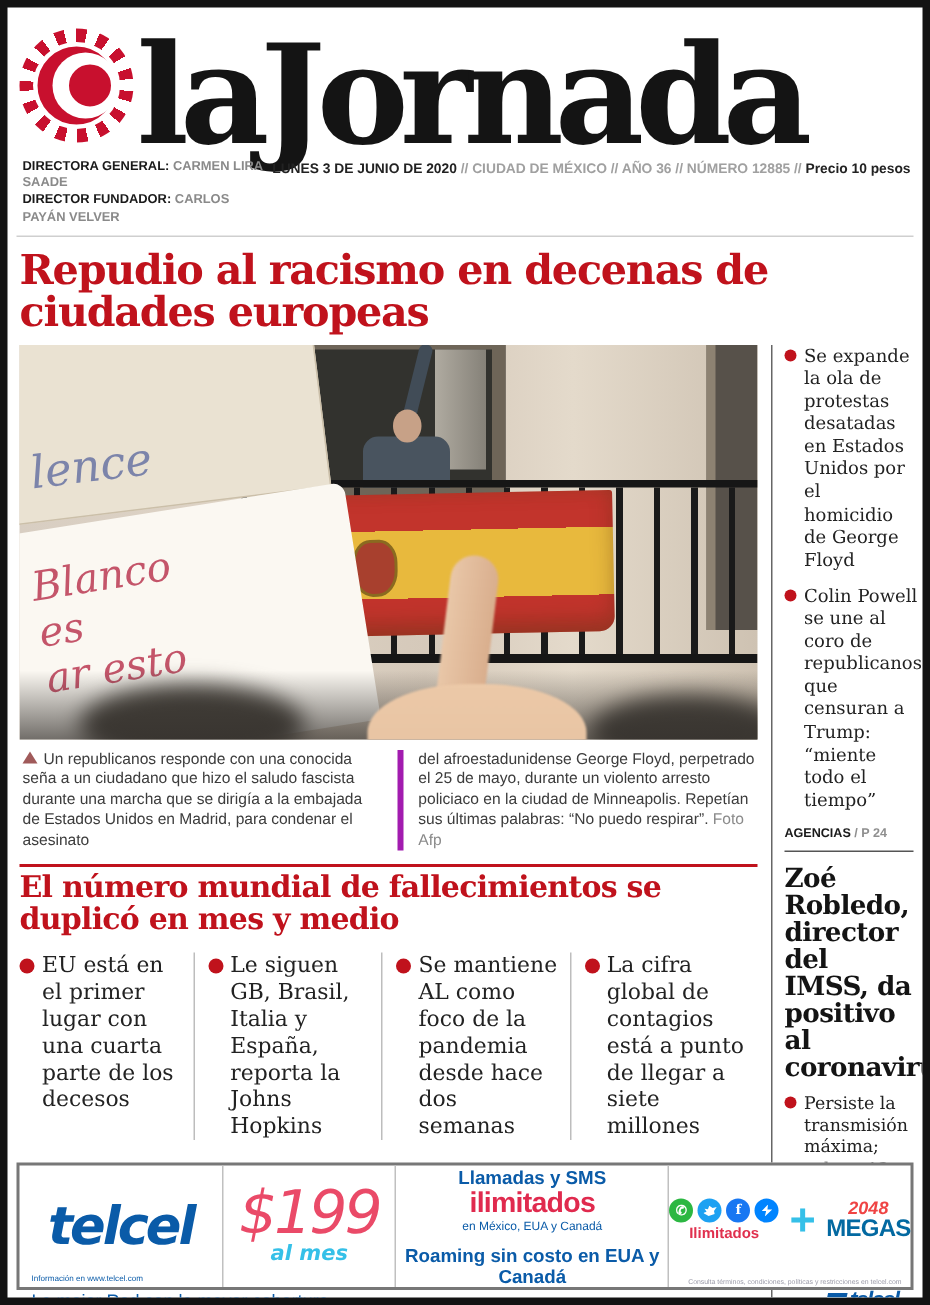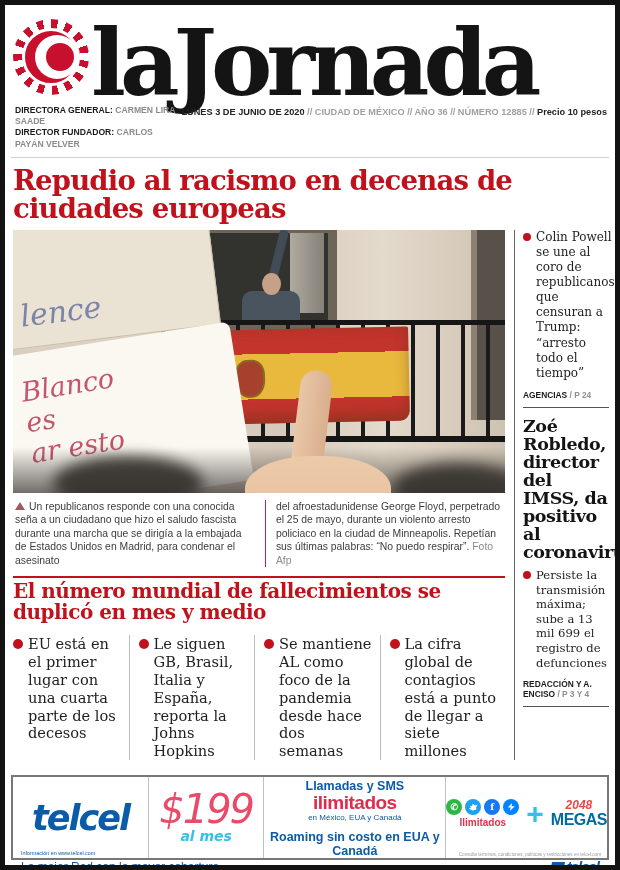--- a/index.html
+++ b/index.html
@@ -76,21 +76,21 @@
   .ph-crowd-blob { position:absolute; border-radius:50%; background:#44403a; filter:blur(7px); }
   .ph-hand-finger { position:absolute; left:282px; top:140px; width:32px; height:118px;
     background:linear-gradient(90deg,#e9c7a8,#d9ae8d); border-radius:16px; transform:rotate(7deg);
     filter:blur(0.6px); }
   .ph-hand-fist { position:absolute; left:232px; top:226px; width:146px; height:70px;
     background:linear-gradient(180deg,#ecცba8,#e6c1a0); background:linear-gradient(180deg,#ecc9a8,#e6c1a0);
     border-radius:46% 46% 20% 20%; filter:blur(0.6px); }
   
   .caption-row { display:flex; padding:7px 0 6px 2px; }
   .caption { font-size:10.4px; line-height:1.3; color:#3c3c3c; width:50%; }
-  .caption.right { border-left:1px solid #a21caf; padding-left:10px; margin-left:10px; }
+  .caption.right { border-left:4px solid #a21caf; padding-left:10px; margin-left:10px; }
   .tri { display:inline-block; width:0; height:0; border-left:5px solid transparent;
     border-right:5px solid transparent; border-bottom:8px solid #a05a5a; margin-right:4px; }
   .credit { color:#8a8a8a; }
   
   .kicker-rule { height:2px; background:#c0121c; margin:3px 0 3px 0; }
   .kicker { font-family:"DejaVu Serif", serif; font-weight:bold; color:#c0121c;
     font-size:20px; letter-spacing:-0.5px; line-height:1.05; }
   .covid-headline { font-family:"DejaVu Serif", serif; font-weight:bold; color:#141414;
     font-size:55px; line-height:1.04; letter-spacing:-2.5px; margin-top:4px; }
   .bullet-row { display:flex; margin-top:12px; }
@@ -252,21 +252,25 @@
           <span>La cifra global de contagios está a punto de llegar a siete millones</span>
         </div>
       </div>
 
     </div>
 
     <aside class="sidebar">
 
       <div class="brief">
         <span class="dot sm"></span>
-        <span>Colin Powell se une al coro de republicanos que censuran a Trump: “arresto todo el tiempo”</span>
+        <span>Se expande la ola de protestas desatadas en Estados Unidos por el homicidio de George Floyd</span>
+      </div>
+      <div class="brief">
+        <span class="dot sm"></span>
+        <span>Colin Powell se une al coro de republicanos que censuran a Trump: “miente todo el tiempo”</span>
       </div>
       <div class="sb-byline">
         <span>AGENCIAS</span>
         <span class="b-page">/ P 24</span>
       </div>
 
       <hr class="sb-rule">
 
       <h3 class="sb-head">Zoé Robledo, director del IMSS, da positivo al coronavirus</h3>
       <div class="brief" style="font-size:11.6px;">

